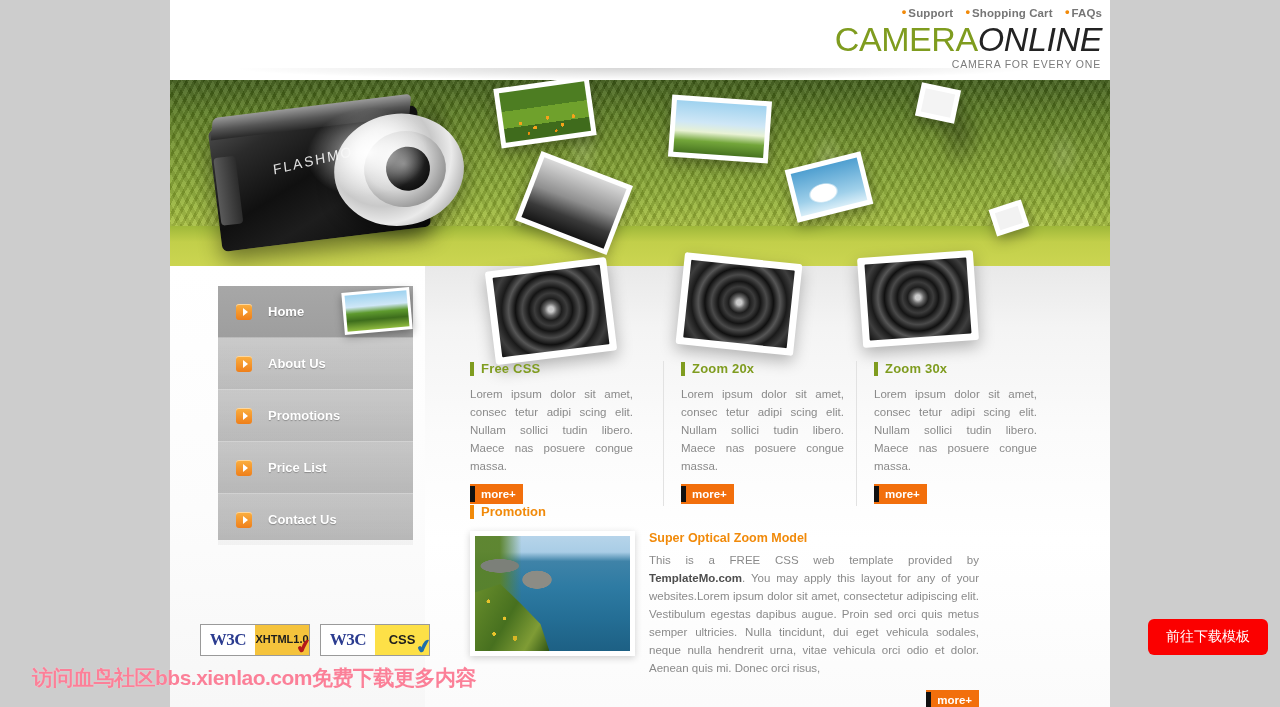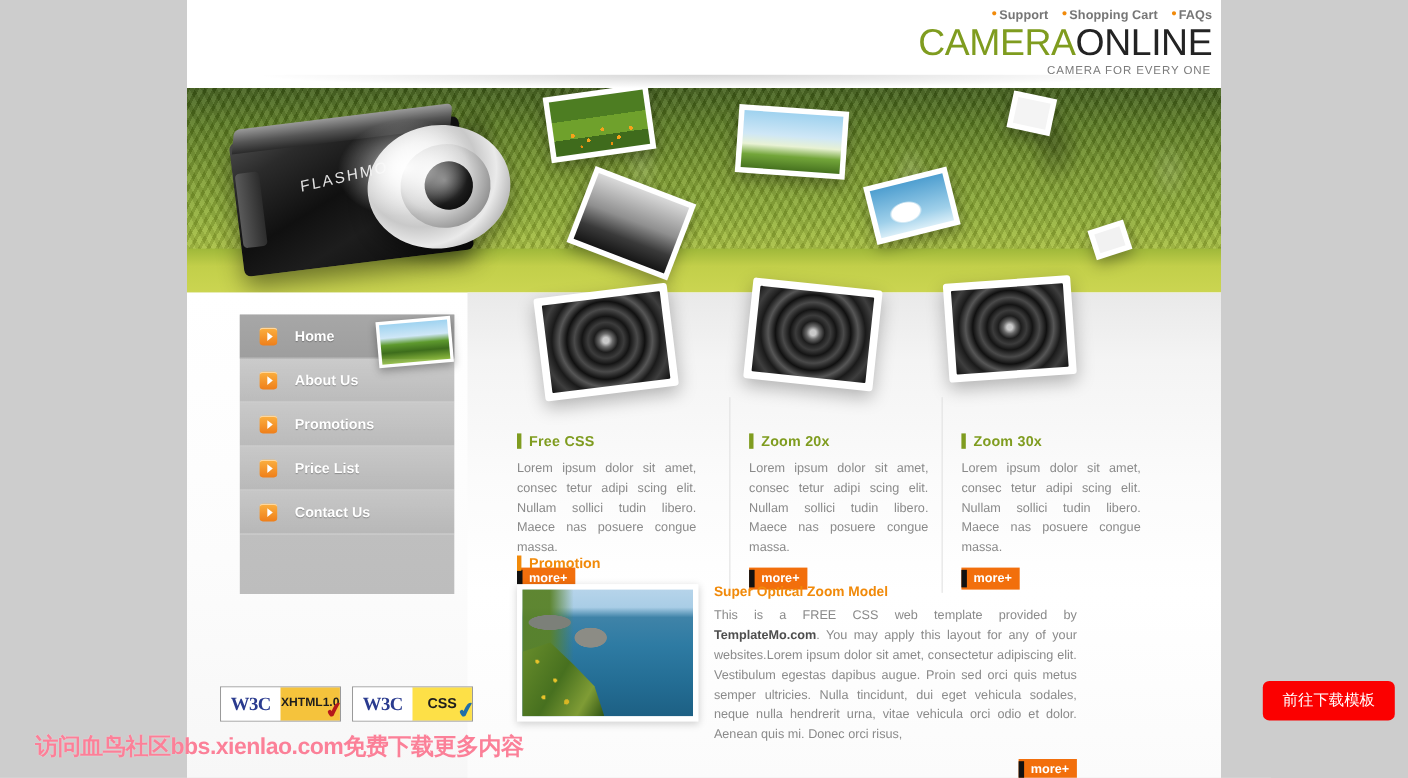--- a/index.html
+++ b/index.html
@@ -29,21 +29,21 @@
   #topnav .bullet { color:#f18a0a; font-size:13px; vertical-align:1px; margin-right:2px;}
   #topnav a { color:#767676; text-decoration:none;margin-top:10px; }
 
   #logo {
     position:absolute; right: 8px; top: 22px;
     text-align: right;
     line-height: 1;
   }
   #logo .l1 { font-size: 34px; letter-spacing: -0.4px; font-weight: normal; }
   #logo .l1 .green { color:#7f9c1f; }
-  #logo .l1 .dark  { color:#232323; }
+  #logo .l1 .dark  { color:#232323;font-style:italic; }
   #logo .tag {
     font-size: 10.5px; color:#7b7b7b; letter-spacing: .8px;
     margin-top: 3px; padding-right:1px;
   }
   #hdr-shadow {
     position:absolute; left:70px; top:68px; width:790px; height:12px;
     background: radial-gradient(ellipse at 50% 0%, rgba(0,0,0,.16), rgba(0,0,0,0) 72%);
   }
 
   
@@ -157,21 +157,21 @@
     position:absolute; left:255px; top:0; width:685px; height:441px;
     background: linear-gradient(to bottom, #e9e9e9 0%, #f4f4f4 14%, #fbfbfb 38%, #ffffff 62%, #fbfbfb 100%);
   }
 
   
   #sidebar {
     position:absolute; left:48px; top:20px; width:195px; height:254px;
     background: linear-gradient(to bottom,#c6c6c6,#bdbdbd);
   }
   .nav-item {
-    position:relative; height:40px; display:flex; align-items:center;
+    position:relative; height:52px; display:flex; align-items:center;
     background: linear-gradient(to bottom, rgba(255,255,255,.10), rgba(0,0,0,.04));
     border-bottom:1px solid rgba(255,255,255,.22);
     cursor:pointer;
   }
   .nav-item.active { background: linear-gradient(to bottom,#a7a7a7,#9e9e9e); }
   .nav-item .arrow {
     width:16px; height:16px; margin-left:18px; border-radius:3px;
     background: linear-gradient(to bottom,#fbb040,#ef7f1a);
     display:flex; align-items:center; justify-content:center;
     box-shadow: inset 0 1px 0 rgba(255,255,255,.5);
@@ -225,21 +225,21 @@
     color:#fb8098; white-space:nowrap; letter-spacing:-.5px;
     text-shadow: 0 0 1px rgba(255,255,255,.7);
   }
 
   
   #cols { position:absolute; left:300px; top:95px; width:620px; display:flex; }
   .col { width:187px; position:relative; }
   .col + .col { padding-left:17px; margin-left:6px; border-left:1px solid #e2e2e2; }
   .col-head {
     display:flex; align-items:center; font-size:13px; font-weight:bold;
-    color:#7f9c1f; letter-spacing:.2px; margin-bottom:9px;margin-top:32px;
+    color:#7f9c1f; letter-spacing:.2px; margin-bottom:9px;
   }
   .col-head .bar { width:4px; height:14px; background:#7f9c1f; margin-right:7px; }
   .col p {
     font-size:11.5px; color:#8a8a8a; line-height:18px; text-align:justify;
     width:163px;
   }
   .more {
     display:inline-flex; align-items:center; margin-top:9px;
     background:#f26f0c; color:#fff; font-size:11.5px; font-weight:bold;
     padding:2px 7px 2px 0; cursor:pointer;

